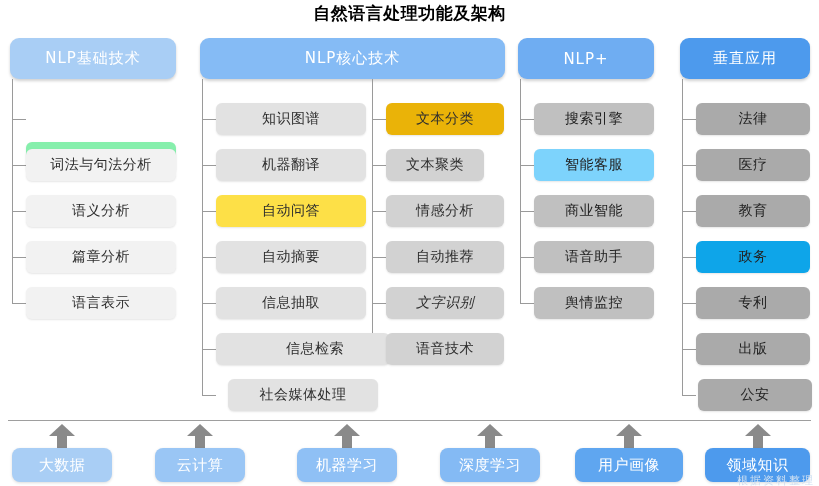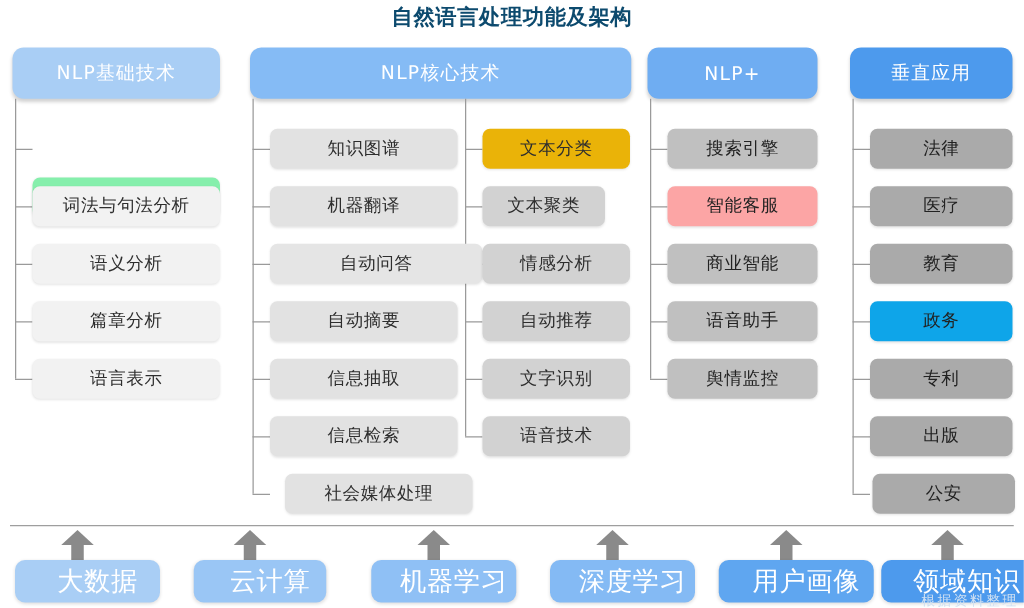--- a/index.html
+++ b/index.html
@@ -6,21 +6,21 @@
   body{
     width:819px;height:486px;
     background:#ffffff;
     font-family:"DejaVu Sans","Liberation Sans",sans-serif;
     overflow:hidden;position:relative;
   }
   #stage{position:absolute;left:0;top:0;width:819px;height:486px;}
 
   .title{
     position:absolute;left:0;top:2px;width:819px;
-    text-align:center;font-size:17px;font-weight:bold;color:#0c4a6e;
+    text-align:center;font-size:17px;font-weight:bold;color:#000000;
     letter-spacing:0.5px;
   }
 
   
   .hdr{
     position:absolute;height:41px;border-radius:9px;
     display:flex;align-items:center;justify-content:center;
     color:#ffffff;font-size:15px;letter-spacing:1px;
     box-shadow:0 2px 3px rgba(0,0,0,0.18);
   }
@@ -45,23 +45,22 @@
   .arrow{position:absolute;width:26px;height:24px;}
   .arrow .shaft{position:absolute;left:8px;top:10px;width:10px;height:14px;background:#8a8a8a;}
   .arrow .head{position:absolute;left:0;top:0;width:0;height:0;
     border-left:13px solid transparent;border-right:13px solid transparent;
     border-bottom:12px solid #8a8a8a;}
 
   
   .base{
     position:absolute;height:34px;border-radius:8px;
     display:flex;align-items:center;justify-content:center;
-    color:#ffffff;font-size:21px;letter-spacing:0.5px;
+    color:#ffffff;font-size:15px;letter-spacing:0.5px;
     box-shadow:0 1px 3px rgba(0,0,0,0.14);
-    padding-left:16px;
   }
 
   .watermark{
     position:absolute;right:4px;bottom:-2px;
     font-size:11px;color:#cfe0f2;letter-spacing:2px;
     white-space:nowrap;pointer-events:none;
   }
 </style>
 </head>
 <body>
@@ -114,33 +113,33 @@
       <div class="hstub" style="left: 682px; top: 395px; width: 14px;"></div>
     </div>
   <div id="leaves">
       <div class="leaf" style="left: 26px; top: 103px; width: 150px; background: #86efac; margin-top: 39px;">词汇表示和分析</div>
       <div class="leaf" style="left: 26px; top: 149px; width: 150px; background: rgb(242, 242, 242);">词法与句法分析</div>
       <div class="leaf" style="left: 26px; top: 195px; width: 150px; background: rgb(242, 242, 242);">语义分析</div>
       <div class="leaf" style="left: 26px; top: 241px; width: 150px; background: rgb(242, 242, 242);">篇章分析</div>
       <div class="leaf" style="left: 26px; top: 287px; width: 150px; background: rgb(242, 242, 242);">语言表示</div>
       <div class="leaf" style="left: 216px; top: 103px; width: 150px; background: rgb(226, 226, 226);">知识图谱</div>
       <div class="leaf" style="left: 216px; top: 149px; width: 150px; background: rgb(226, 226, 226);">机器翻译</div>
-      <div class="leaf" style="left: 216px; top: 195px; width: 170px; background: #e5e5e5; text-align: center;">自动问答</div>
+      <div class="leaf" style="left: 216px; top: 195px; width: 150px; background: #fde047; text-align: center;">自动问答</div>
       <div class="leaf" style="left: 216px; top: 241px; width: 150px; background: rgb(226, 226, 226);">自动摘要</div>
       <div class="leaf" style="left: 216px; top: 287px; width: 150px; background: rgb(226, 226, 226);">信息抽取</div>
-      <div class="leaf" style="left: 216px; top: 333px; width: 150px; background: rgb(226, 226, 226);">信息检索</div>
+      <div class="leaf" style="left: 216px; top: 333px; width: 150px; background: rgb(226, 226, 226); padding-left: 24px;">信息检索</div>
       <div class="leaf" style="left: 216px; top: 379px; width: 150px; background: rgb(226, 226, 226); margin-left: 12px;">社会媒体处理</div>
       <div class="leaf" style="left: 386px; top: 103px; width: 118px; background: #eab308;">文本分类</div>
       <div class="leaf" style="left: 386px; top: 149px; width: 98px; background: rgb(210, 210, 210);">文本聚类</div>
       <div class="leaf" style="left: 386px; top: 195px; width: 118px; background: rgb(210, 210, 210);">情感分析</div>
       <div class="leaf" style="left: 386px; top: 241px; width: 118px; background: rgb(210, 210, 210);">自动推荐</div>
-      <div class="leaf" style="left: 386px; top: 287px; width: 118px; background: rgb(210, 210, 210);">文字识别</div>
+      <div class="leaf" style="left: 386px; top: 287px; width: 118px; background: rgb(210, 210, 210); font-style: italic;">文字识别</div>
       <div class="leaf" style="left: 386px; top: 333px; width: 118px; background: rgb(210, 210, 210);">语音技术</div>
       <div class="leaf dark" style="left: 534px; top: 103px; width: 120px; background: rgb(192, 192, 192);">搜索引擎</div>
-      <div class="leaf dark" style="left: 534px; top: 149px; width: 120px; background: #fca5a5;">智能客服</div>
+      <div class="leaf dark" style="left: 534px; top: 149px; width: 120px; background: #7dd3fc;">智能客服</div>
       <div class="leaf dark" style="left: 534px; top: 195px; width: 120px; background: rgb(192, 192, 192);">商业智能</div>
       <div class="leaf dark" style="left: 534px; top: 241px; width: 120px; background: rgb(192, 192, 192);">语音助手</div>
       <div class="leaf dark" style="left: 534px; top: 287px; width: 120px; background: rgb(192, 192, 192);">舆情监控</div>
       <div class="leaf dark" style="left: 696px; top: 103px; width: 114px; background: rgb(170, 170, 170);">法律</div>
       <div class="leaf dark" style="left: 696px; top: 149px; width: 114px; background: rgb(170, 170, 170);">医疗</div>
       <div class="leaf dark" style="left: 696px; top: 195px; width: 114px; background: rgb(170, 170, 170);">教育</div>
       <div class="leaf dark" style="left: 696px; top: 241px; width: 114px; background: #0ea5e9;">政务</div>
       <div class="leaf dark" style="left: 696px; top: 287px; width: 114px; background: rgb(170, 170, 170);">专利</div>
       <div class="leaf dark" style="left: 696px; top: 333px; width: 114px; background: rgb(170, 170, 170);">出版</div>
       <div class="leaf dark" style="left: 698px; top: 379px; width: 114px; background: rgb(170, 170, 170);">公安</div>

